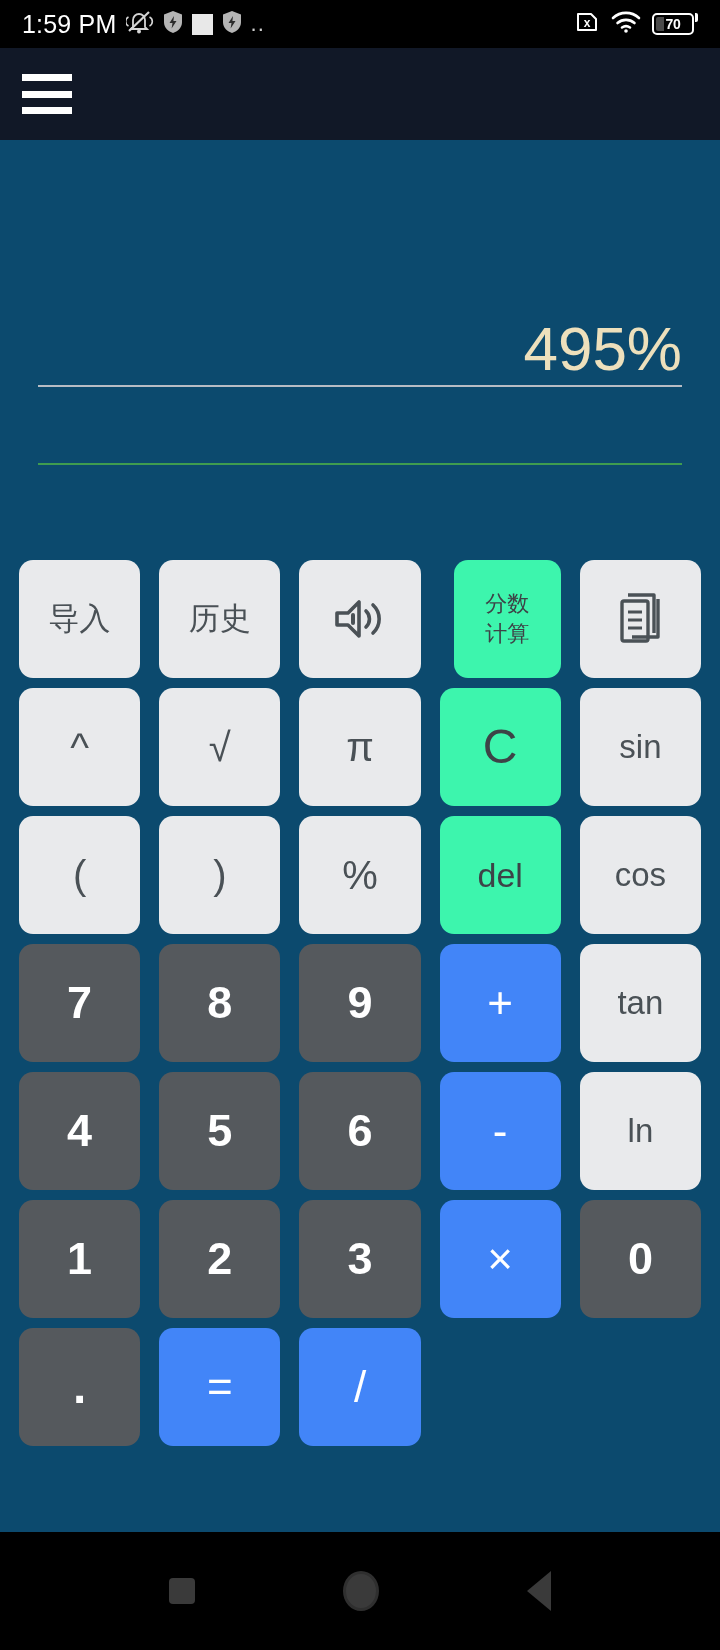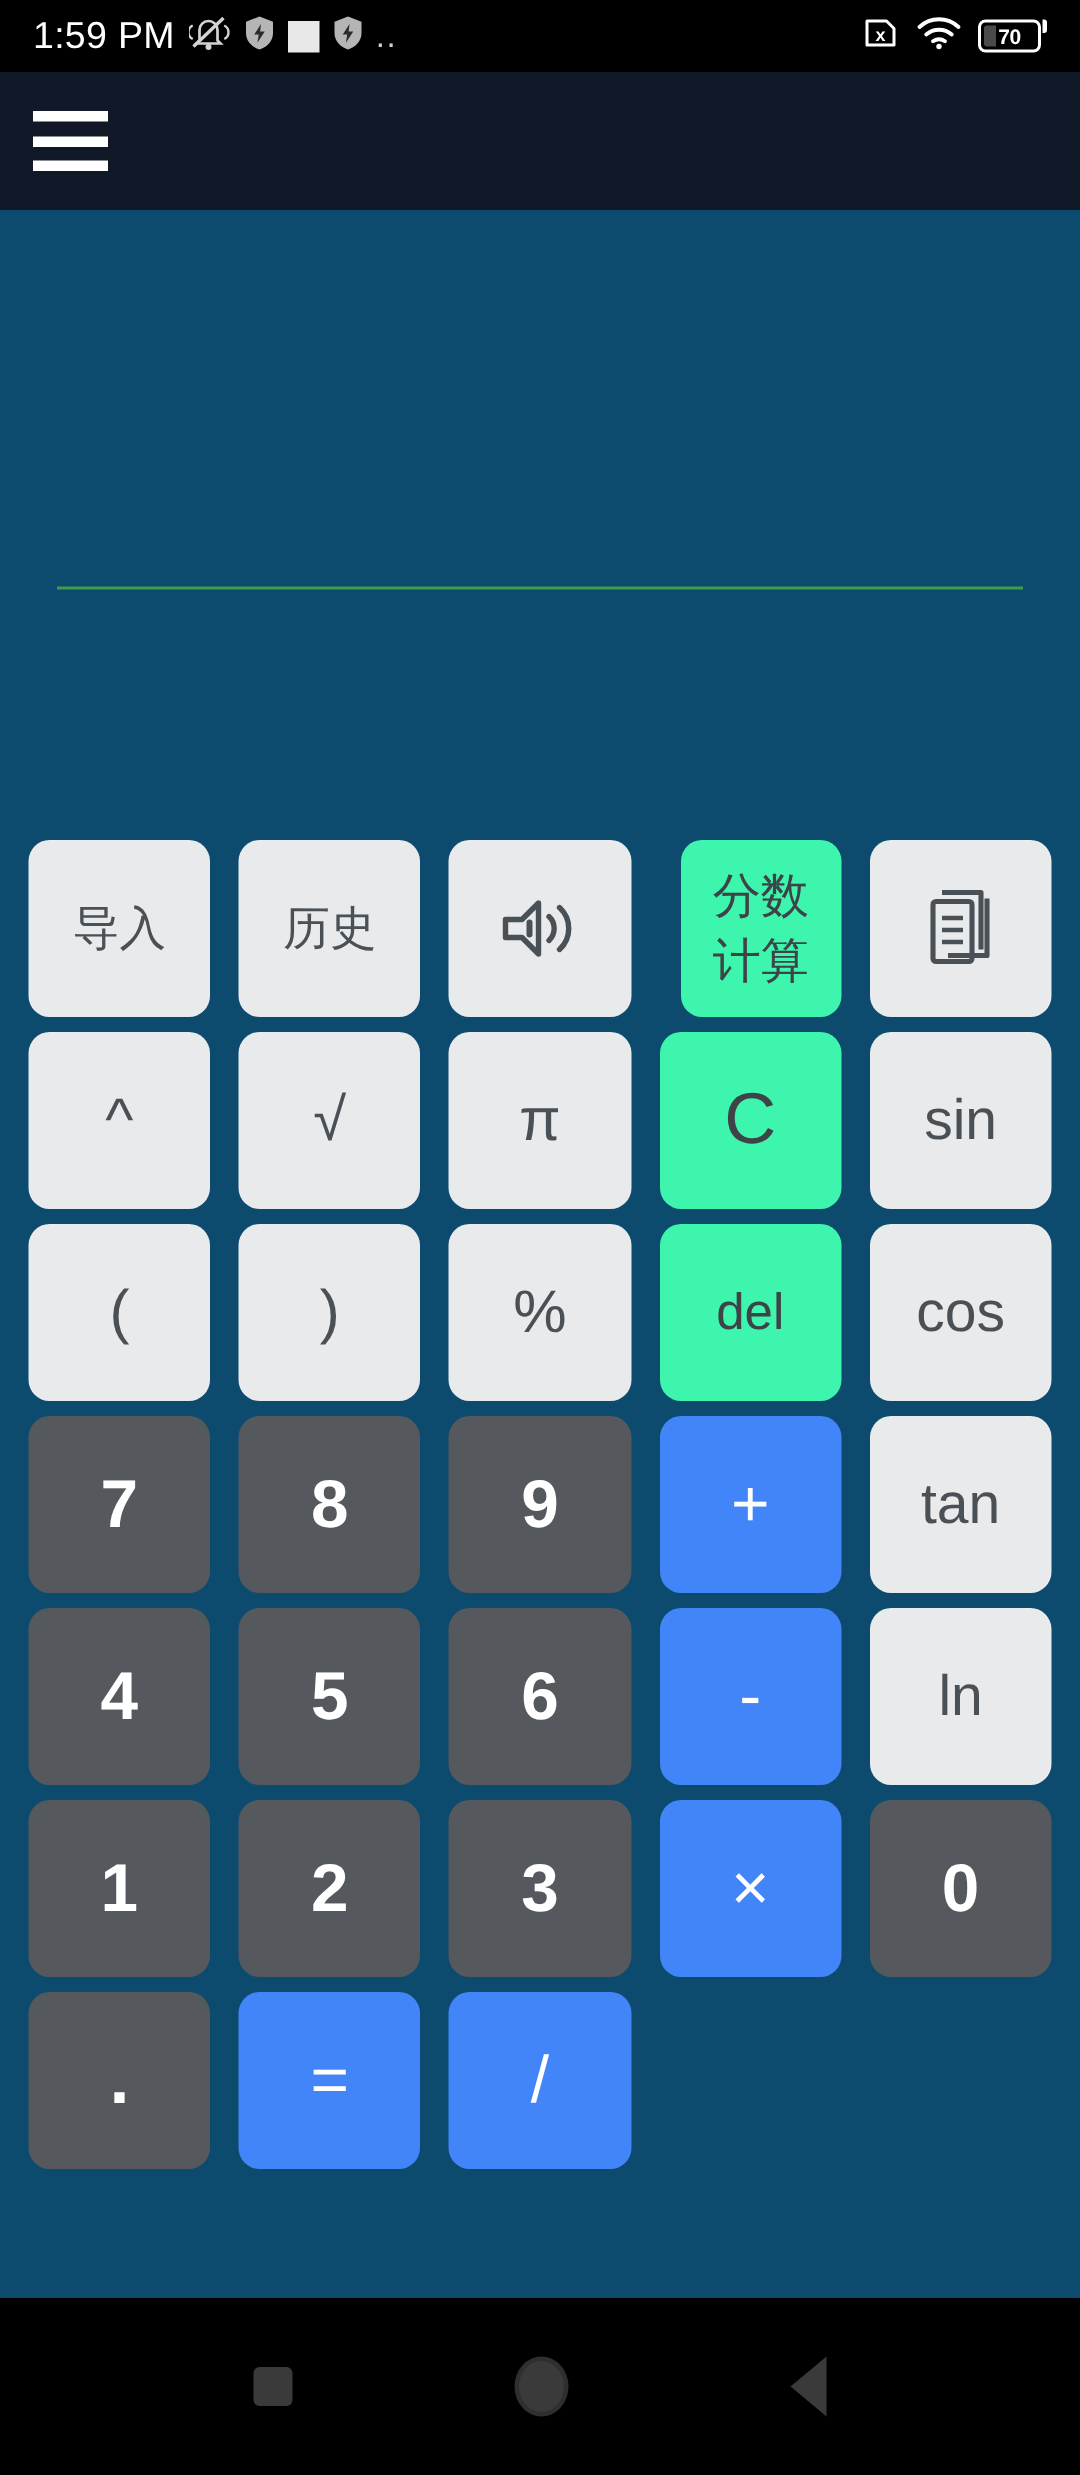--- a/index.html
+++ b/index.html
@@ -193,42 +193,42 @@
     text-align: center;
     cursor: pointer;
     user-select: none;
     line-height: 1.12;
     overflow: hidden;
   }
   
   .key.light {
     background: #e9eaec;
     color: #4a5156;
-    font-size: 38px;
+    font-size: 33px;
     font-weight: 400;
   }
   .key.light.cjk { font-size: 31px; }
   .key.light.sym { font-size: 40px; }
   
   .key.num {
     background: #55595d;
     color: #ffffff;
     font-size: 45px;
     font-weight: 700;
   }
   .key.num.dot { font-size: 48px; }
   
   .key.green {
     background: #3df5ad;
     color: #3d4347;
     font-size: 34px;
     font-weight: 400;
   }
   .key.green.cjk {
-    font-size: 32px;
+    font-size: 22px;
     line-height: 1.35;
     margin-left: 14px;
   }
   .key.green.big { font-size: 48px; }
   
   .key.blue {
     background: #4285f8;
     color: #ffffff;
     font-size: 44px;
     font-weight: 400;
@@ -331,20 +331,23 @@
 
   <div class="app-bar">
     <div class="hamburger">
       <span></span>
       <span></span>
       <span></span>
     </div>
   </div>
 
   <div class="display-area">
+    <div class="display-row display-primary">
+      <span class="val">495%</span>
+    </div>
     <div class="display-row display-secondary">
       <span class="val"></span>
     </div>
   </div>
 
   <div class="keypad" id="keypad">
       <div class="key light cjk">
         <span style="white-space: pre-line;">导入</span>
       </div>
       <div class="key light cjk">

